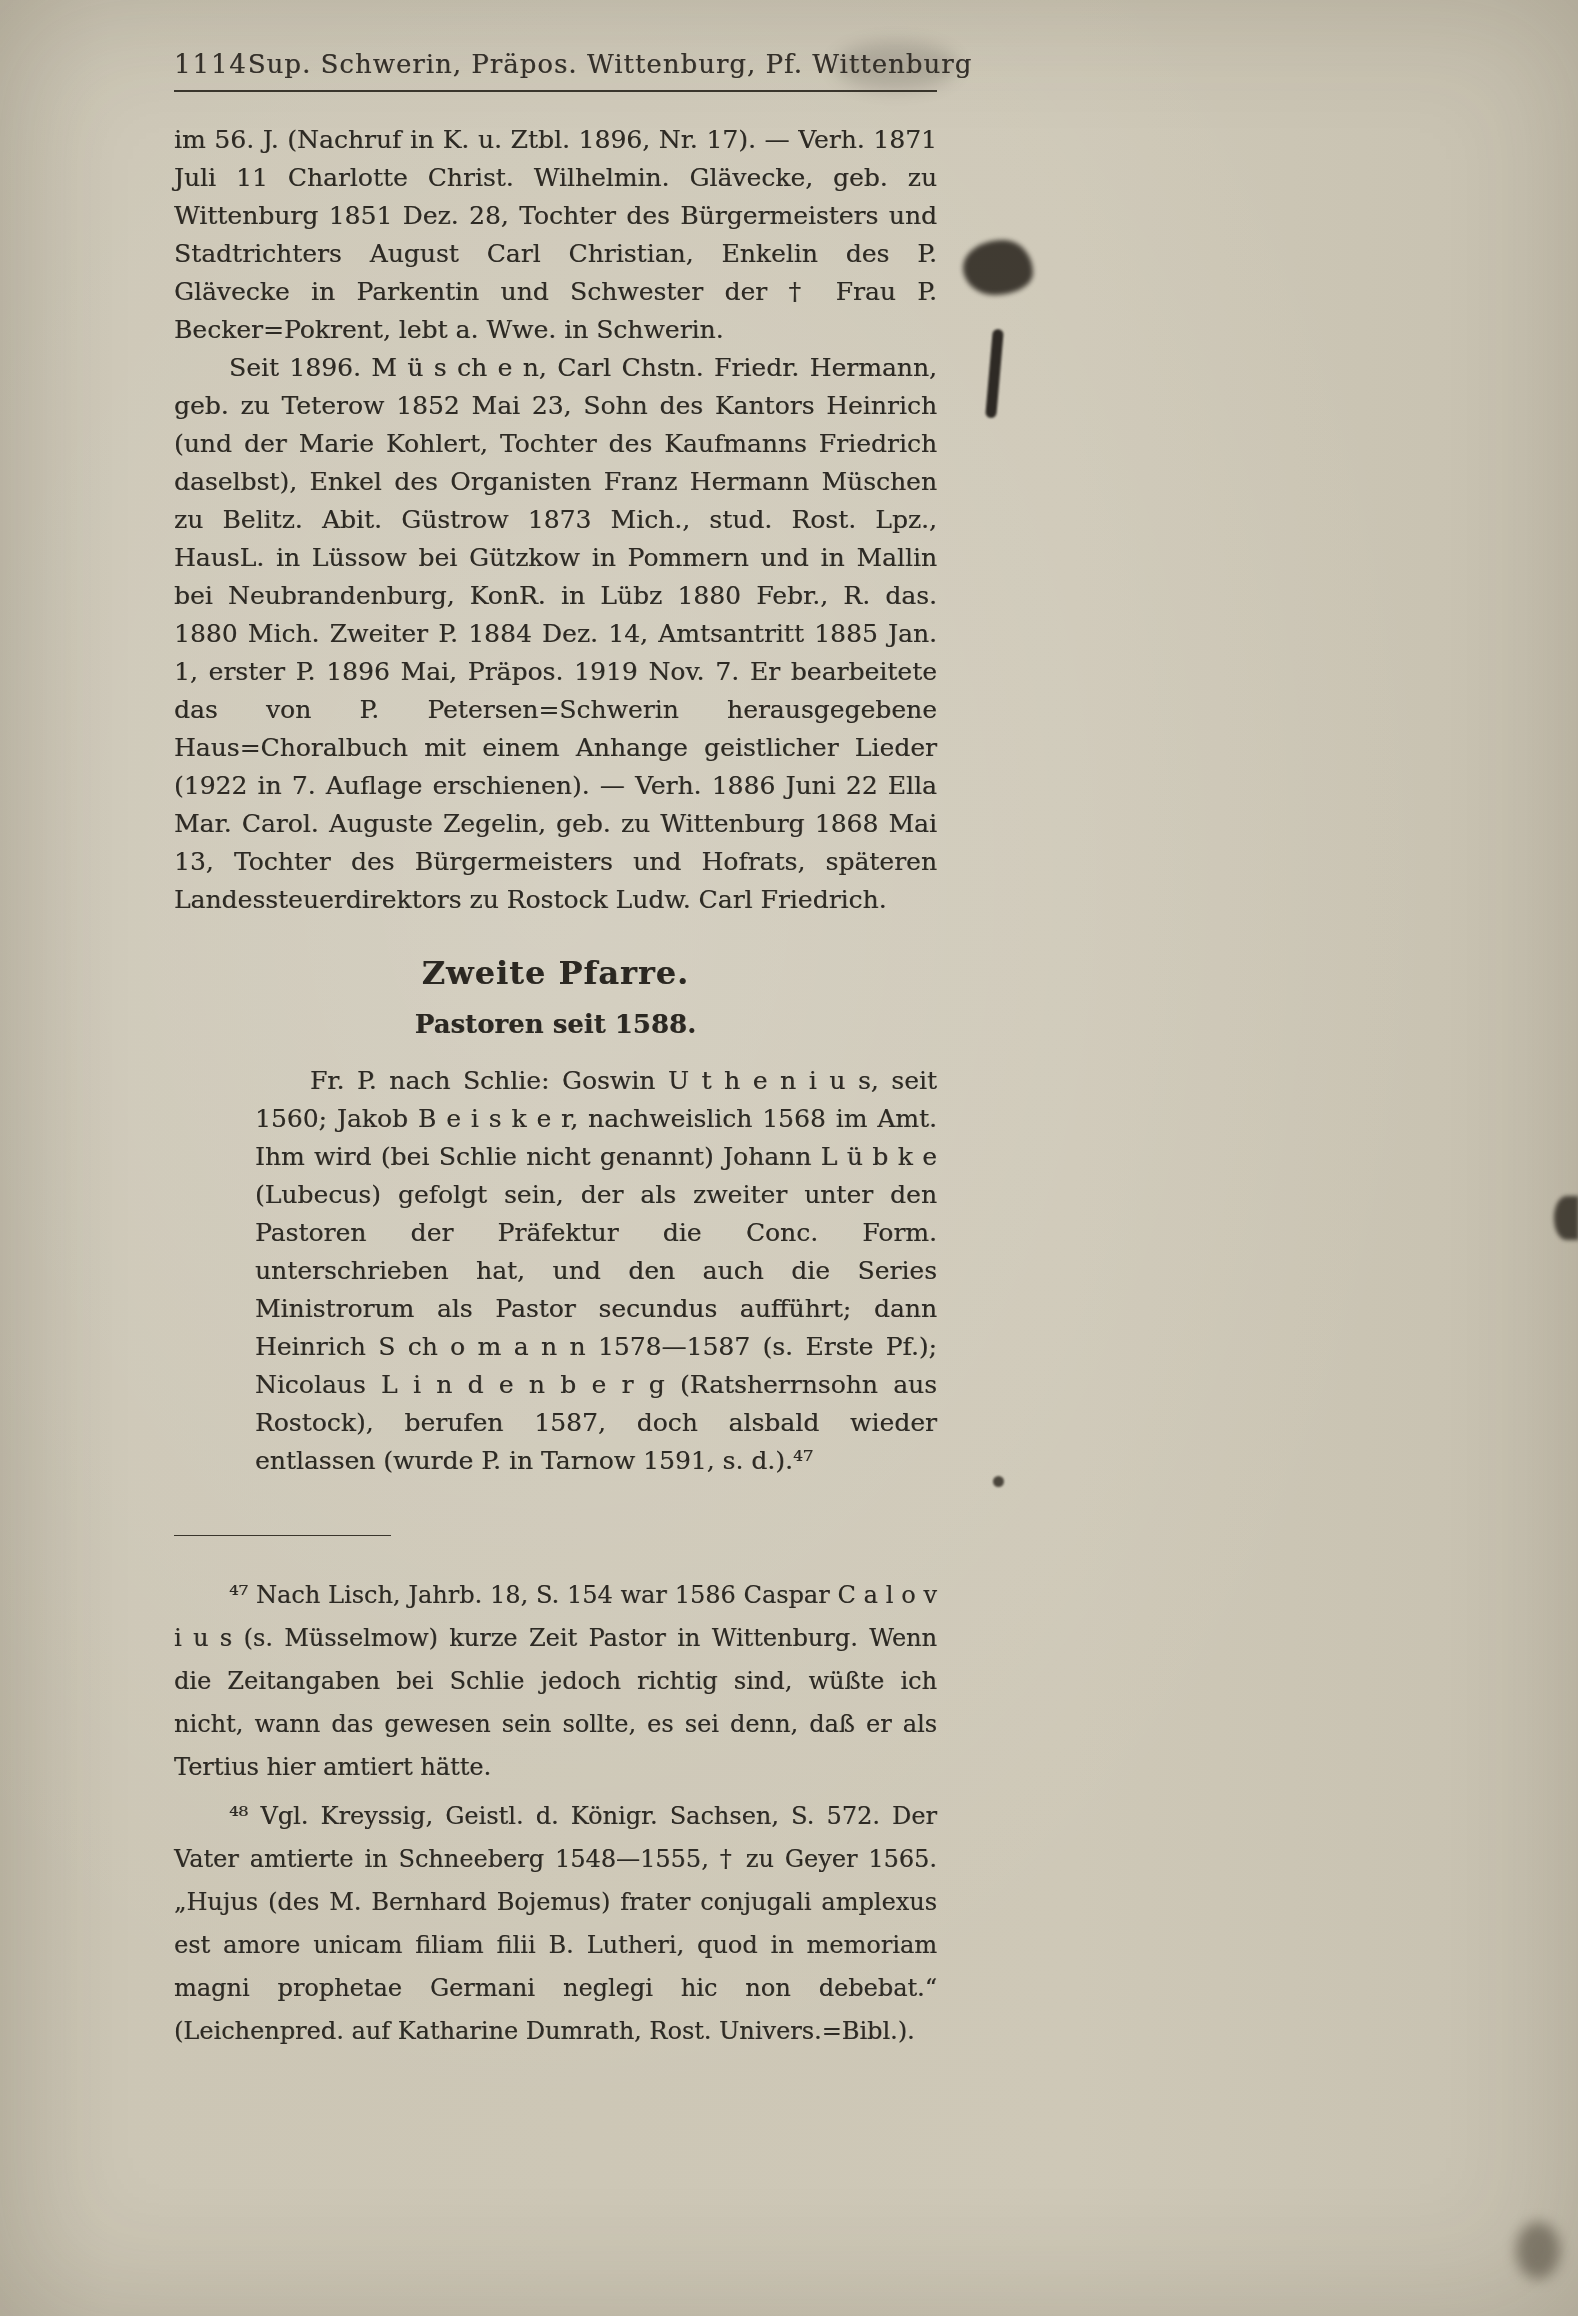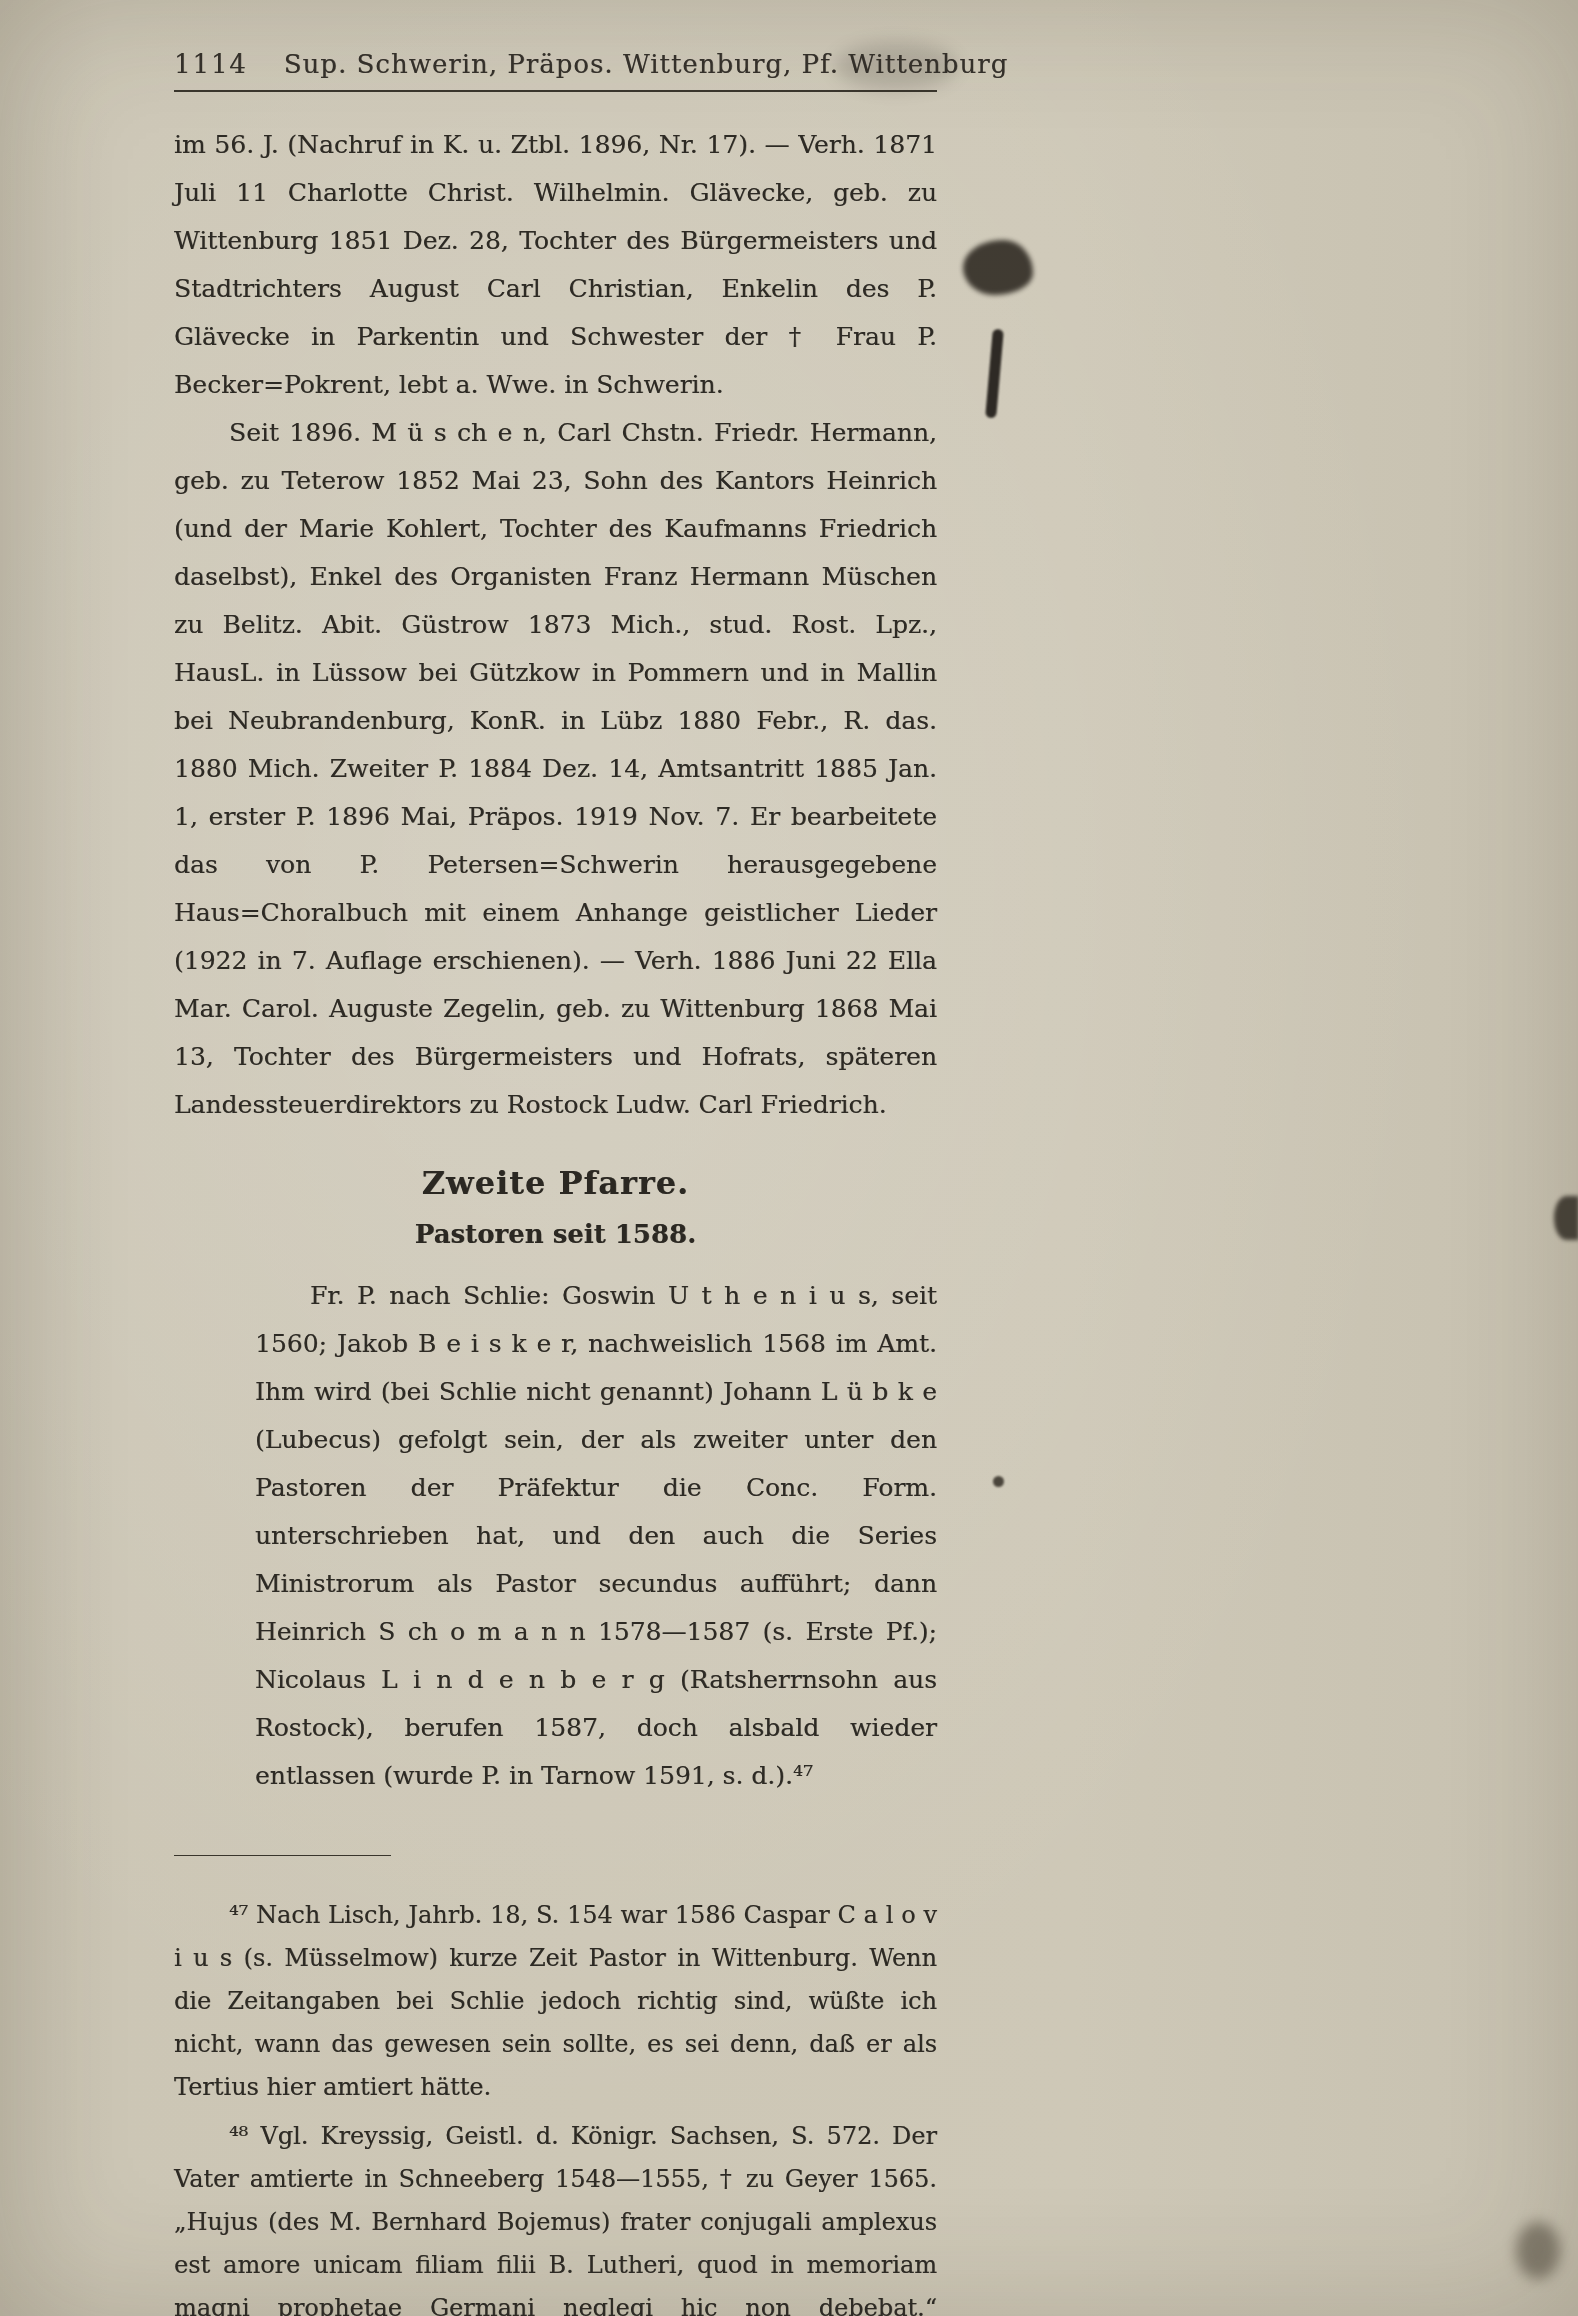--- a/index.html
+++ b/index.html
@@ -20,25 +20,25 @@
   }
   .column {
     position:absolute; left:174px; top:49px; width:763px;
   }
   .running-head {
     display:flex; align-items:baseline;
     font-size:26px; color:#34302a;
     text-shadow:0.4px 0 0 rgba(45,42,36,.5);
   }
   .page-num { width:107px; letter-spacing:1.9px; }
-  .head-title { flex:1; letter-spacing:1px; white-space:nowrap;margin-left:36px; }
+  .head-title { flex:1; letter-spacing:1px; white-space:nowrap; }
   .head-rule { height:0; border-top:2.9px solid #39352c; margin-top:11.4px; }
 
   .para {
-    font-size:25px; line-height:48px;
+    font-size:25px; line-height:38px;
     text-align:justify;
     text-shadow:0.4px 0 0 rgba(45,42,36,.5);
   }
   .para.first { margin-top:28.5px; }
   .indent { text-indent:55px; }
   .inset { margin-left:81px; }
   .tight { margin-top:3.8px; }
 
   .section-heading {
     margin-top:35px; text-align:center;

